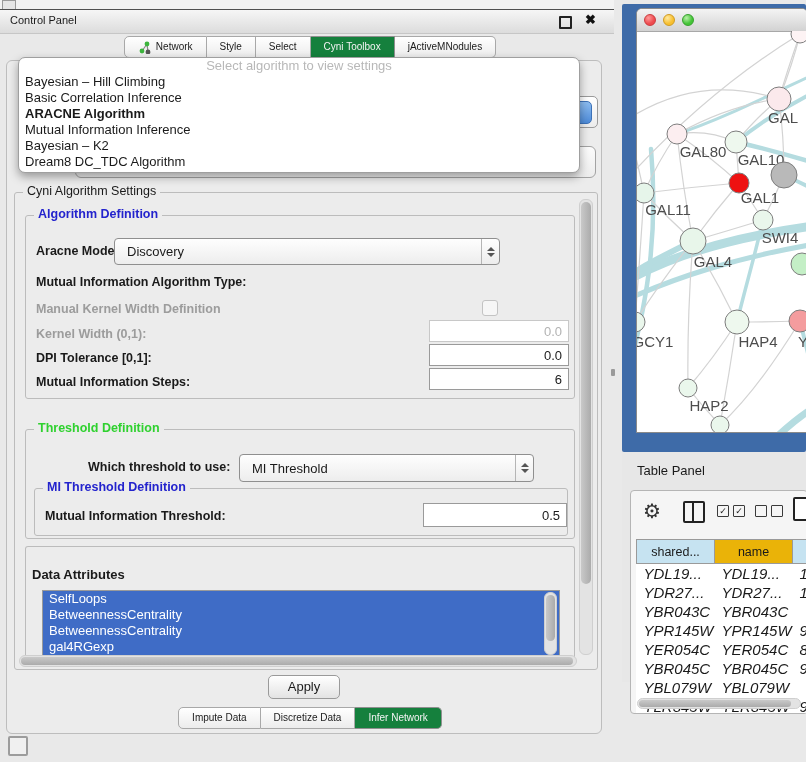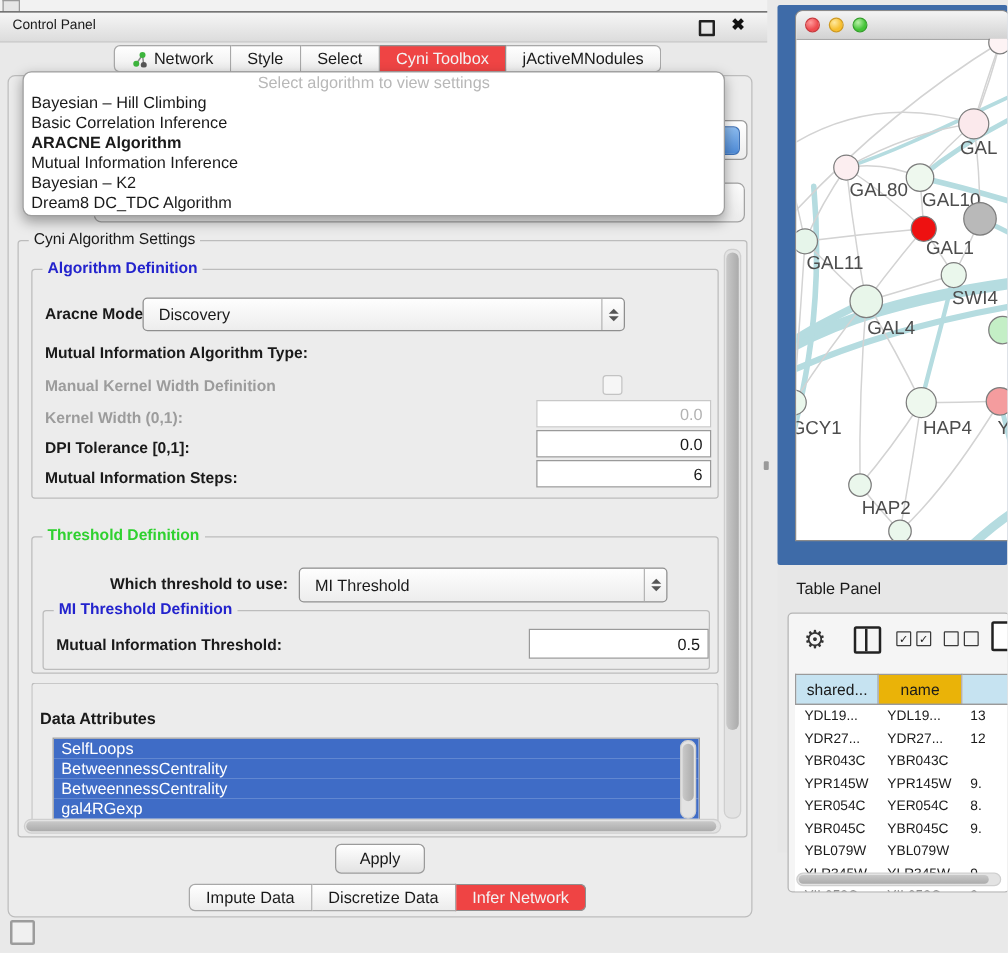--- a/index.html
+++ b/index.html
@@ -11,25 +11,25 @@
   #corner-tab{position:absolute;left:2px;top:0;width:12px;height:8px;border:1px solid #9a9a9a;border-bottom:none;background:#e6e6e6;}
   #titlebar{position:absolute;left:0;top:9px;width:614px;height:23px;
             background:linear-gradient(#f6f6f6,#dcdcdc);border-top:1px solid #4f4f4f;border-bottom:1px solid #c6c6c6;}
   #titlebar .t{position:absolute;left:10px;top:4px;font-size:11px;}
   #float-icon{position:absolute;right:42px;top:6px;width:9px;height:9px;border:2px solid #222;border-radius:1px;cursor:pointer;}
   #close-icon{position:absolute;right:18px;top:2px;font-size:13px;font-weight:bold;color:#111;cursor:pointer;}
   
   .tabrow{position:absolute;left:0;width:100%;display:flex;justify-content:center;}
   #top-tabs{top:36px;}
   #bottom-tabs{top:707px;}
-  .tab{height:20px;line-height:20px;padding:0 13px;font-size:13px;background:linear-gradient(#ffffff,#ececec);
+  .tab{height:20px;line-height:20px;padding:0 13px;font-size:10px;background:linear-gradient(#ffffff,#ececec);
        border:1px solid #a8a8a8;border-left:none;cursor:pointer;display:flex;align-items:center;gap:5px;}
   .tab:first-child{border-left:1px solid #a8a8a8;border-radius:5px 0 0 5px;}
   .tab:last-child{border-radius:0 5px 5px 0;}
-  .tab.sel{background:#ef4444;color:#f3f3f3;border-color:#8f8f8f;}
+  .tab.sel{background:#15803d;color:#f3f3f3;border-color:#8f8f8f;}
   
   #content-frame{position:absolute;left:6px;top:60px;width:594px;height:672px;background:#ececec;
                  border:1px solid #bdbdbd;border-radius:6px;}
   .group{position:absolute;border:1px solid #bcbcbc;border-radius:3px;}
   .gtitle{position:absolute;top:-9px;left:8px;background:#ececec;padding:0 4px;font-size:12.5px;white-space:nowrap;}
   .blue{color:#2323cd;font-weight:bold;}
   .green{color:#2fd12f;font-weight:bold;}
   .lbl{position:absolute;font-size:12.5px;font-weight:bold;white-space:nowrap;}
   .lbl.dis{color:#9c9c9c;}
   .combo{position:absolute;display:flex;align-items:center;background:linear-gradient(#fefefe,#ededed);
@@ -92,21 +92,21 @@
   #tp-toolbar{position:absolute;left:0;top:0;width:100%;height:44px;}
   #gear-icon{position:absolute;left:12px;top:8px;font-size:20px;color:#333;cursor:pointer;}
   #cols-icon{position:absolute;left:52px;top:10px;width:18px;height:18px;border:2px solid #222;border-radius:2px;cursor:pointer;}
   #cols-icon:before{content:"";position:absolute;left:7px;top:0;bottom:0;width:2px;background:#222;}
   .cb-pair{position:absolute;top:14px;display:flex;gap:4px;cursor:pointer;}
   .cb{width:10px;height:10px;border:1.5px solid #3a3a3a;border-radius:1px;font-size:9px;line-height:10px;text-align:center;color:#222;}
   #tp-part-icon{position:absolute;left:162px;top:6px;width:20px;height:20px;border:2px solid #222;border-radius:2px 6px 2px 2px;background:#fff;cursor:pointer;}
   table.tp{position:absolute;left:5px;top:48px;border-collapse:collapse;table-layout:fixed;background:#fff;}
   table.tp th{height:21px;background:#eab308;border:1px solid #9a9a9a;font-size:12.5px;font-weight:normal;overflow:hidden;white-space:nowrap;cursor:pointer;}
   table.tp th.hl{background:#c6e3f1;}
-  table.tp td{height:16px;border:none;font-size:11px;padding-left:7px;overflow:hidden;white-space:nowrap;cursor:default;}
+  table.tp td{height:16px;border:none;font-size:15px;padding-left:7px;overflow:hidden;white-space:nowrap;cursor:default;font-style:italic;}
   #tp-hscroll{left:6px;right:6px;bottom:4px;height:9px;}
 </style>
 </head>
 <body>
 
 <div id="root">
 
   <div id="left-panel">
     <div id="top-strip"></div>
     <div id="corner-tab"></div>

